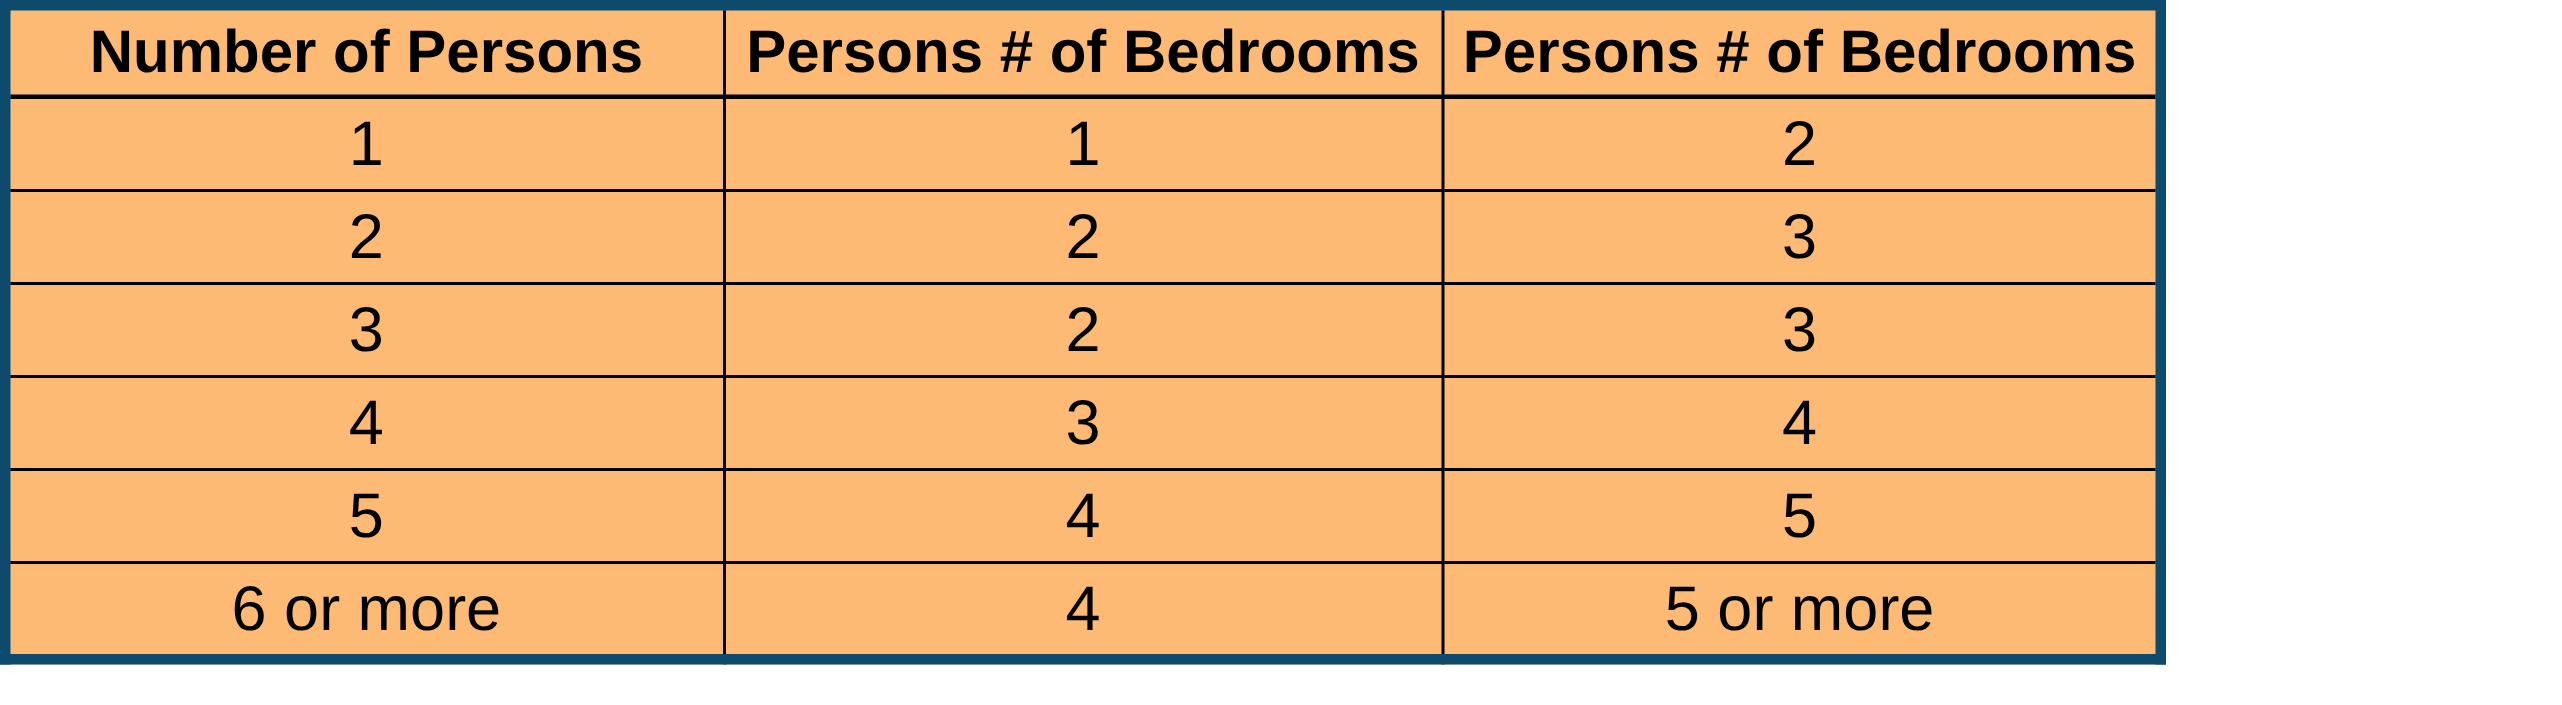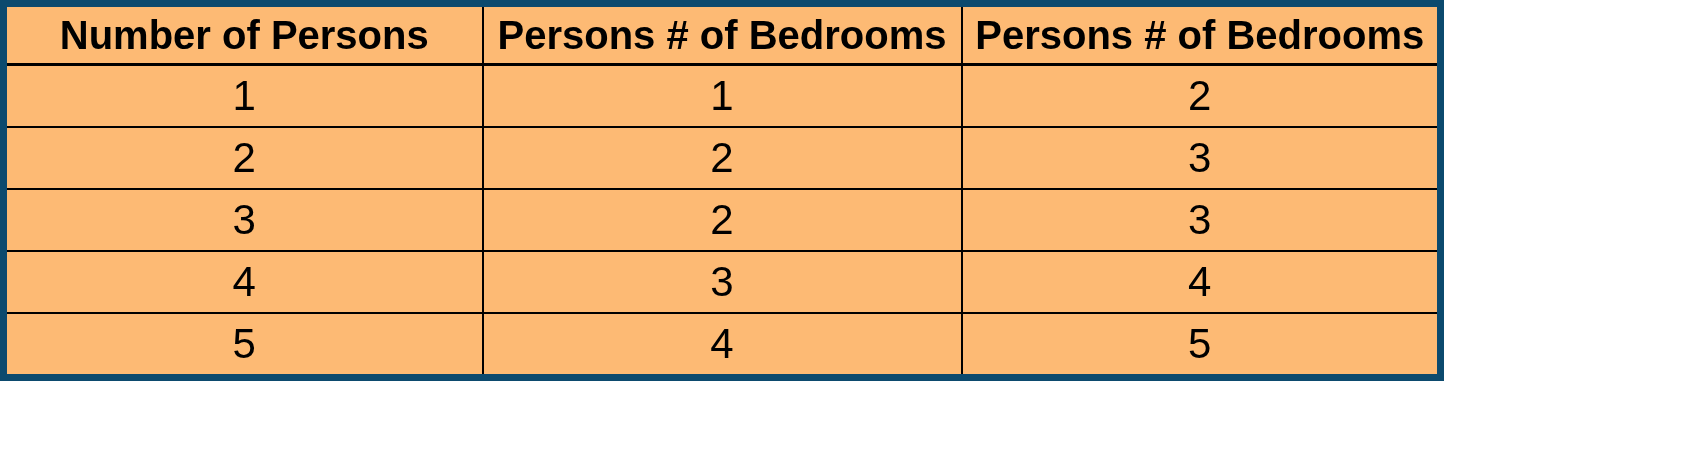--- a/index.html
+++ b/index.html
@@ -90,15 +90,20 @@
         <tr>
           <td>4</td>
           <td>3</td>
           <td>4</td>
         </tr>
         <tr>
           <td>5</td>
           <td>4</td>
           <td>5</td>
         </tr>
+        <tr>
+          <td>6 or more</td>
+          <td>4</td>
+          <td>5 or more</td>
+        </tr>
       </tbody>
   </table>
 </div>
 
 </body></html>

